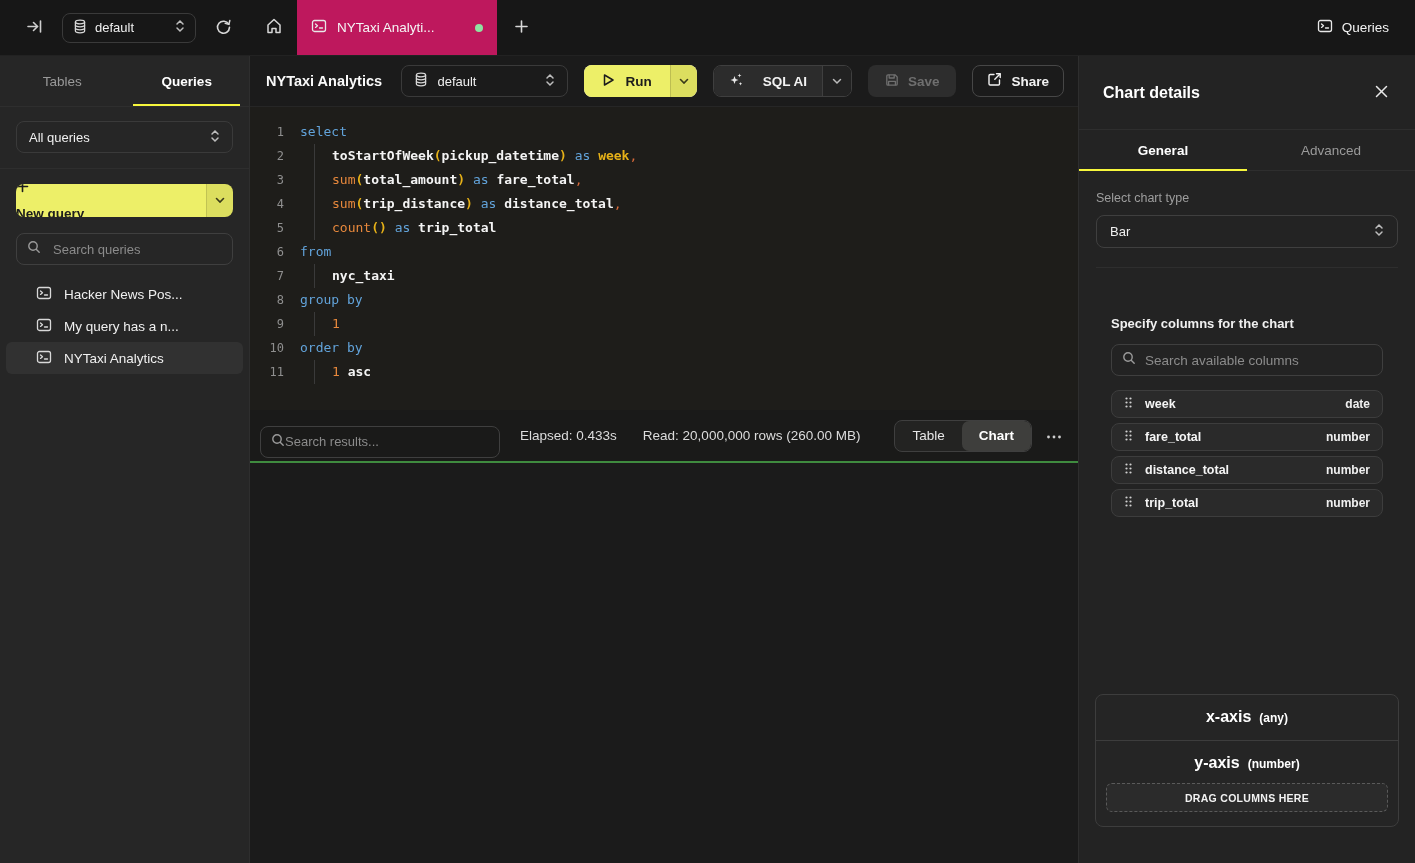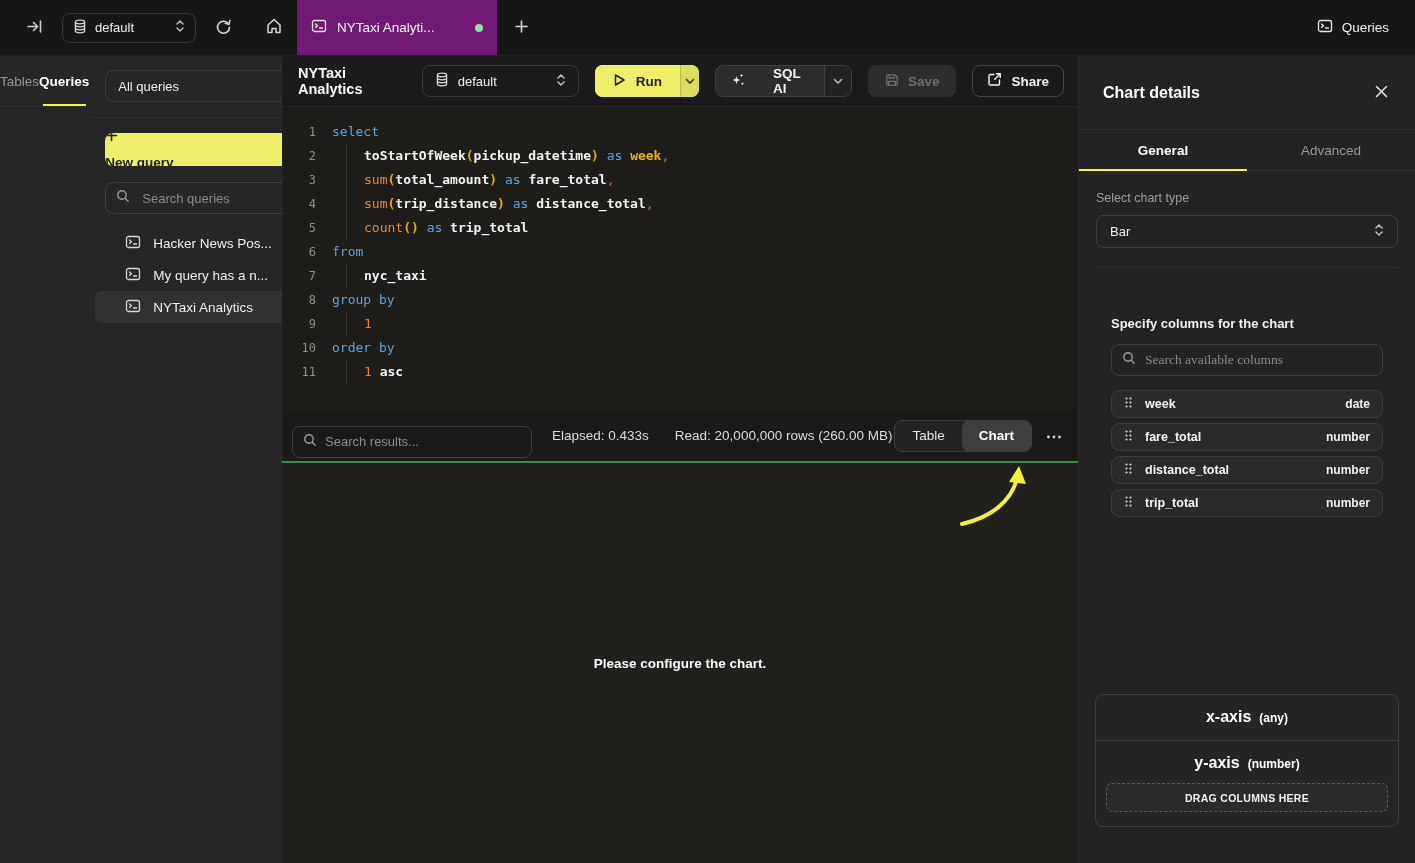--- a/index.html
+++ b/index.html
@@ -9,31 +9,31 @@
 
   
   .topbar { height:56px; flex:none; display:flex; align-items:stretch; background:#171717; border-bottom:1px solid #222; }
   .topbar-left { width:250px; flex:none; display:flex; align-items:center; padding-left:22px; gap:15px; }
   .icon-btn { background:none; border:none; color:#cfcfcf; display:flex; align-items:center; justify-content:center; cursor:pointer; padding:4px; }
   .select { display:flex; align-items:center; border:1px solid #3a3a3a; border-radius:8px; color:#f0f0f0; font-size:13px; background:transparent; cursor:pointer; }
   .select-sm { height:30px; width:134px; padding:0 10px; gap:8px; }
   .select-sm .lbl { flex:1; }
   .tabstrip { flex:1; display:flex; align-items:stretch; }
   .home-btn { width:47px; display:flex; align-items:center; justify-content:center; background:none; border:none; color:#d8d8d8; cursor:pointer; }
-  .tab { width:200px; display:flex; align-items:center; gap:10px; padding:0 14px; background:#701a75; color:#f5f5f5; font-size:13.5px; cursor:pointer; }
+  .tab { width:200px; display:flex; align-items:center; gap:10px; padding:0 14px; background:#be185d; color:#f5f5f5; font-size:13.5px; cursor:pointer; }
   .tab .dot { width:8px; height:8px; border-radius:50%; background:#8fe3a1; margin-left:auto; flex:none; }
   .plus-btn { width:48px; display:flex; align-items:center; justify-content:center; background:none; border:none; color:#d8d8d8; cursor:pointer; }
   .topbar-right { display:flex; align-items:center; padding-right:26px; margin-left:auto; }
   .queries-link { display:flex; align-items:center; gap:9px; font-size:13.5px; color:#f2f2f2; cursor:pointer; }
 
   
   .body-row { flex:1; display:flex; min-height:0; }
 
   
-  .sidebar { width:282px; flex:none; background:#262626; border-right:1px solid #2e2e2e; display:flex; flex-direction:row; }
+  .sidebar { width:250px; flex:none; background:#262626; border-right:1px solid #2e2e2e; display:flex; flex-direction:column; }
   .side-tabs { height:51px; flex:none; display:flex; border-bottom:1px solid #2e2e2e; }
   .side-tab { flex:1; display:flex; align-items:center; justify-content:center; font-size:13.5px; color:#9a9a9a; cursor:pointer; position:relative; }
   .side-tab.active { color:#fff; font-weight:700; }
   .side-tab.active::after { content:""; position:absolute; bottom:0; left:7%; width:86%; height:2.5px; background:#f6f63c; }
   .side-content { padding:14px 16px; display:flex; flex-direction:column; flex:1; min-height:0; }
   .select-full { height:32px; padding:0 12px; justify-content:space-between; }
   .side-divider { border-top:1px solid #2e2e2e; margin:15px -16px; }
   .split-yellow { height:33px; display:flex; border-radius:8px; overflow:hidden; cursor:pointer; }
   .split-yellow .main { flex:1; display:flex; justify-content:center; gap:10px; background:#edef68; color:#1d1d1d; font-size:13.5px; font-weight:600; }
   .split-yellow .chev { width:27px; display:flex; align-items:center; justify-content:center; background:#dcde5f; border-left:1px solid rgba(0,0,0,0.12); color:#3a3a1a; }
@@ -47,21 +47,21 @@
 
   
   .main { flex:1; min-width:0; display:flex; flex-direction:column; background:#1b1b1b; }
   .main-toolbar { height:51px; flex:none; display:flex; align-items:center; padding:0 14px 0 16px; gap:16px; border-bottom:1px solid #262626; }
   .page-title { font-size:14.5px; font-weight:600; color:#fafafa; margin-right:auto; }
   .select-db { height:32px; width:167px; padding:0 12px; gap:9px; justify-content:space-between; }
   .run-split { height:32px; display:flex; border-radius:8px; overflow:hidden; cursor:pointer; border:none; padding:0; }
   .run-split .main-seg { display:flex; align-items:center; gap:10px; background:#edef68; color:#1c1c1c; font-size:13.5px; font-weight:600; padding:0 18px; }
   .run-split .chev-seg { width:27px; display:flex; align-items:center; justify-content:center; background:#dcde5f; border-left:1px solid rgba(0,0,0,0.14); color:#3a3a1a; }
   .sqlai-split { height:32px; display:flex; border:1px solid #3f3f3f; border-radius:8px; overflow:hidden; cursor:pointer; }
-  .sqlai-split .main-seg { display:flex; align-items:center; gap:27px; background:#2c2c2c; color:#f2f2f2; font-size:13.5px; font-weight:600; padding:0 15px; }
+  .sqlai-split .main-seg { display:flex; align-items:center; gap:19px; background:#2c2c2c; color:#f2f2f2; font-size:13.5px; font-weight:600; padding:0 15px; }
   .sqlai-split .chev-seg { width:29px; display:flex; align-items:center; justify-content:center; background:#222; border-left:1px solid #3f3f3f; color:#bbb; }
   .btn-save { height:32px; display:flex; align-items:center; gap:9px; background:#2d2d2d; border:none; border-radius:8px; color:#6f6f6f; font-size:13.5px; font-weight:600; padding:0 17px; }
   .btn-share { height:32px; display:flex; align-items:center; gap:9px; background:transparent; border:1px solid #474747; border-radius:8px; color:#f2f2f2; font-size:13.5px; font-weight:600; padding:0 14px; cursor:pointer; }
 
   
   .editor { height:303px; flex:none; background:#1e1d1a; padding:13px 0 0 8px; overflow:hidden; font-family:"DejaVu Sans Mono", monospace; font-size:13px; }
   .code-line { display:flex; height:24px; line-height:24px; }
   .ln { width:26px; flex:none; text-align:right; color:#8f8f8f; font-size:12px; margin-right:16px; }
   .lb { position:relative; white-space:pre; }
   .lb.ind { padding-left:32px; }
@@ -70,21 +70,21 @@
   .tok-fn { color:#e7883c; }
   .tok-id { color:#f4f4f4; font-weight:700; }
   .tok-par { color:#e6b118; font-weight:700; }
   .tok-gd { color:#e6b118; font-weight:700; }
   .tok-pu { color:#d96a3a; }
   .tok-nu { color:#e7883c; }
   .tok-pl { color:#d0d0d0; }
 
   
   .results-bar { height:51px; flex:none; display:flex; align-items:center; background:#1a1a19; padding:0 12px 0 10px; }
-  .results-search { width:240px; height:31px; margin-top:12px; border:1px solid #3f3f3f; border-radius:8px; display:flex; align-items:center; gap:8px; padding:15px 10px; color:#8b8b8b; }
+  .results-search { width:240px; height:31px; margin-top:12px; border:1px solid #3f3f3f; border-radius:8px; display:flex; align-items:center; gap:0; padding:15px 10px; color:#8b8b8b; }
   .results-search input { flex:1; background:transparent; border:none; outline:none; color:#e8e8e8; font-size:13px; font-family:inherit; min-width:0; }
   .results-search input::placeholder { color:#8b8b8b; }
   .meta { color:#dcdcdc; font-size:13.5px; white-space:nowrap; }
   .meta.elapsed { margin-left:20px; }
   .meta.read { margin-left:26px; }
   .view-toggle { margin-left:auto; height:32px; display:flex; align-items:stretch; border:1px solid #3f3f3f; border-radius:8px; overflow:hidden; background:#232322; }
   .view-toggle button { border:none; background:transparent; color:#e6e6e6; font-size:13.5px; padding:0 17px; cursor:pointer; font-family:inherit; }
   .view-toggle button.active { background:#3e3e3c; color:#fff; font-weight:600; border-radius:7px; }
   .more-btn { margin-left:10px; color:#cfcfcf; }
   .green-line { height:2px; flex:none; background:#3f8b3f; }
@@ -103,21 +103,21 @@
   .panel-tab { flex:1; display:flex; align-items:center; justify-content:center; font-size:13.5px; color:#9a9a9a; cursor:pointer; position:relative; }
   .panel-tab.active { color:#fff; font-weight:600; }
   .panel-tab.active::after { content:""; position:absolute; bottom:-1px; left:0; width:100%; height:2.5px; background:#f6f63c; }
   .panel-body { padding:20px 17px 0; }
   .field-label { color:#9e9e9e; font-size:12.5px; margin-bottom:10px; }
   .select-chart { height:33px; padding:0 13px; justify-content:space-between; border-color:#3f3f3f; }
   .panel-divider { border-top:1px solid #2e2e2e; margin:19px 0 18px; }
   .cols-section { padding:0 15px; }
   .cols-label { font-size:13px; font-weight:700; color:#f0f0f0; margin-bottom:13px;margin-top:48px; }
   .cols-search { height:32px; border:1px solid #3f3f3f; border-radius:8px; display:flex; align-items:center; gap:9px; padding:0 10px; color:#8b8b8b; margin-bottom:14px; }
-  .cols-search input { flex:1; background:transparent; border:none; outline:none; color:#f0abfc; font-size:13.5px; font-family:Liberation Serif, serif; min-width:0; }
+  .cols-search input { flex:1; background:transparent; border:none; outline:none; color:#f0abfc; font-size:13.5px; font-family:Liberation Sans, sans-serif; min-width:0; }
   .cols-search input::placeholder { color:#8b8b8b; }
   .col-row { height:28px; display:flex; align-items:center; gap:12px; background:#2a2a2a; border:1px solid #3d3d3d; border-radius:8px; padding:0 12px; margin-bottom:5px; cursor:grab; }
   .col-row .col-name { font-size:12.5px; font-weight:700; color:#f5f5f5; }
   .col-row .col-type { margin-left:auto; font-size:12px; font-weight:700; color:#f0f0f0; }
   .axes-box { margin:auto 16px 36px; border:1px solid #3d3d3d; border-radius:8px; background:#252525; }
   .axis-section { padding:13px 10px 14px; text-align:center; }
   .axis-section + .axis-section { border-top:1px solid #3d3d3d; }
   .axis-title { font-size:16px; font-weight:700; color:#fff; }
   .axis-constraint { font-weight:600; margin-left:8px; font-size:12px; }
   .dropzone { margin-top:11px; height:29px; border:1px dashed #5a5a5a; border-radius:6px; background:#2b2b2b; display:flex; align-items:center; justify-content:center; font-size:10.5px; font-weight:700; letter-spacing:.3px; color:#f2f2f2; cursor:pointer; }
@@ -422,27 +422,20 @@
             <svg width="16" height="6" viewBox="0 0 16 6" fill="#cfcfcf">
                 <circle cx="2.5" cy="3" r="1.4"></circle>
                 <circle cx="8" cy="3" r="1.4"></circle>
                 <circle cx="13.5" cy="3" r="1.4"></circle>
               </svg>
           </span>
         </button>
       </div>
       <div class="green-line"></div>
 
-      <div class="chart-area">
-        <span class="empty-msg">Please configure the chart.</span>
-        <svg class="arrow-annotation" viewBox="0 0 110 78">
-          <path d="M 25 61 C 55 54, 74 38, 80 16" fill="none" stroke="#f2f23e" stroke-width="4" stroke-linecap="round"></path>
-          <path d="M 72 19 L 82 3 L 89 21 Z" fill="#f2f23e"></path>
-        </svg>
-      </div>
     </main>
 
     <aside class="panel">
       <div class="panel-head">
         <span class="panel-title">Chart details</span>
         <button class="close-btn">
           <span>
             <svg width="15" height="15" viewBox="0 0 15 15" fill="none" stroke="#e8e8e8" stroke-width="1.5" stroke-linecap="round">
                 <path d="M2.5 2.5 L12.5 12.5"></path>
                 <path d="M12.5 2.5 L2.5 12.5"></path>

